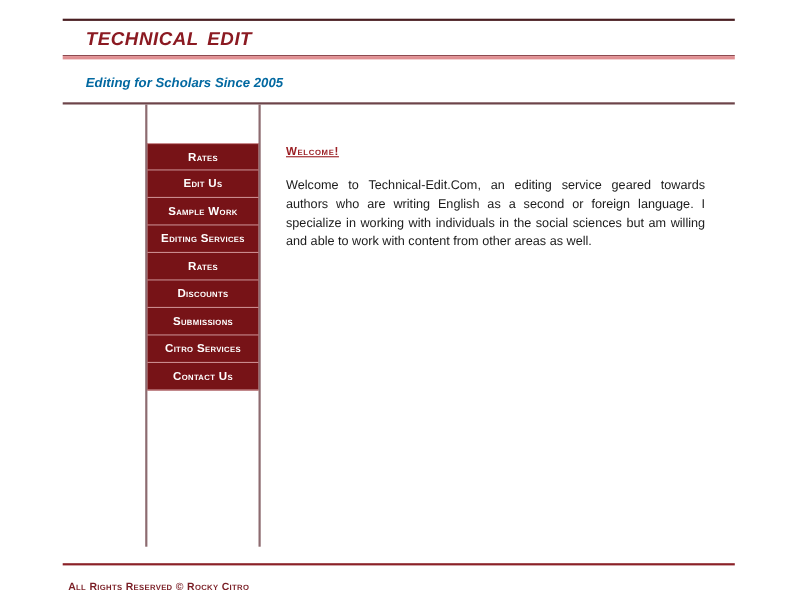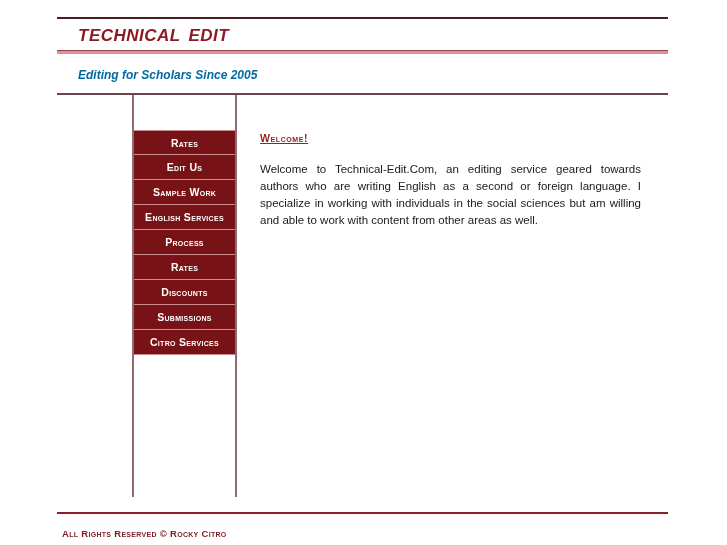--- a/index.html
+++ b/index.html
@@ -191,26 +191,26 @@
 
   <div class="rule-third"></div>
 
   <div class="col-rule left"></div>
   <div class="col-rule right"></div>
 
   <div id="nav">
     <div class="nav-item">Rates</div>
     <div class="nav-item">Edit Us</div>
     <div class="nav-item">Sample Work</div>
-    <div class="nav-item">English Services</div>
-    <div class="nav-item">Process</div>
+    <div class="nav-item">Editing Services</div>
     <div class="nav-item">Rates</div>
     <div class="nav-item">Discounts</div>
     <div class="nav-item">Submissions</div>
     <div class="nav-item">Citro Services</div>
+    <div class="nav-item">Contact Us</div>
   </div>
 
   <div id="content">
     <div class="welcome-head">Welcome!</div>
     <p class="body-para">Welcome to Technical-Edit.Com, an editing service geared towards authors who are writing English as a second or foreign language. I specialize in working with individuals in the social sciences but am willing and able to work with content from other areas as well.</p>
   </div>
 
   <div class="rule-footer"></div>
   <div class="footer-text">All Rights Reserved © Rocky Citro</div>
 

